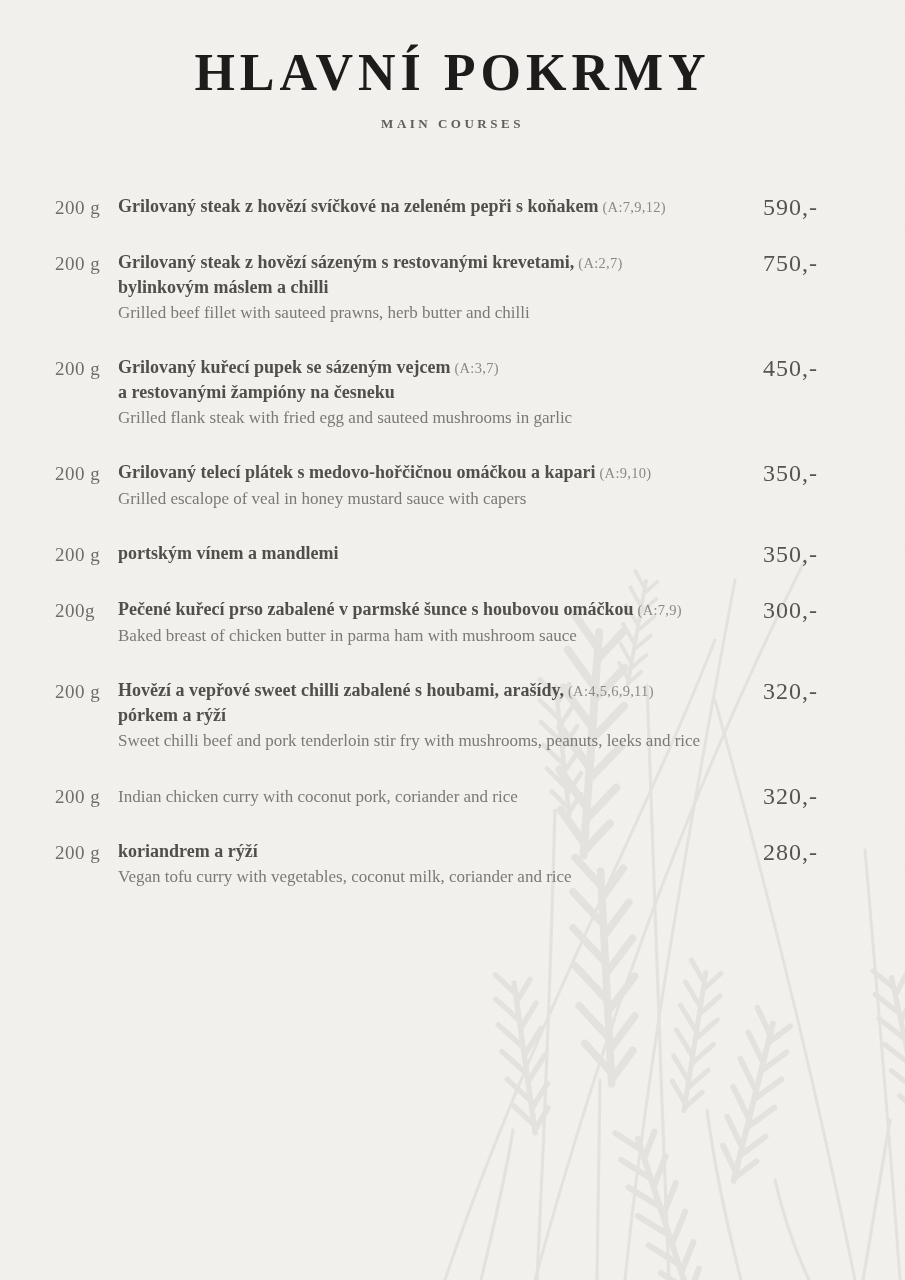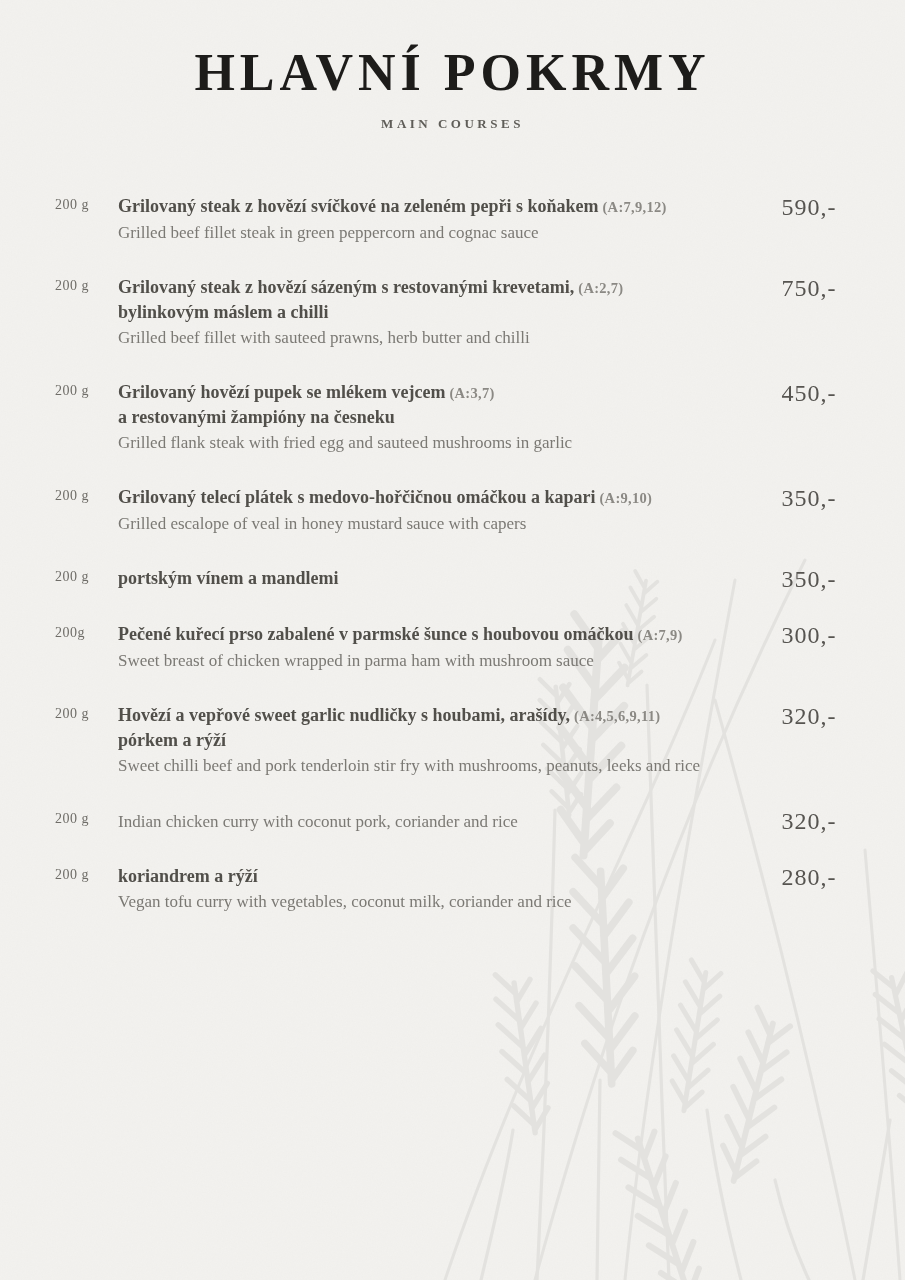--- a/index.html
+++ b/index.html
@@ -30,39 +30,39 @@
   .subtitle {
     margin-top:15px;
     font-size:13px; font-weight:700; letter-spacing:3.5px;
     color:#5f5d58;
   }
 
   .items { margin:62px 50px 0 55px; }
   .item { display:flex; align-items:flex-start; margin-bottom:30px; }
   .weight {
     flex:0 0 63px; padding-top:3px;
-    font-size:14px; color:#6f6d68; letter-spacing:.5px;
+    font-size:19px; color:#6f6d68; letter-spacing:.5px;
     white-space:nowrap;
   }
   .mid { flex:1 1 auto; min-width:0; }
   .name-line {
     font-size:18px; font-weight:700; color:#514f4a;
     line-height:24px; white-space:nowrap;
   }
   .allergen {
-    font-size:14.5px; font-weight:700; color:#8b8984;
+    font-size:14.5px; font-weight:400; color:#8b8984;
     letter-spacing:.3px; margin-left:4px;
   }
   .name-line2:empty { display:none; }
   .desc {
     font-size:17px; font-weight:400; color:#7b7974;
     line-height:24px; margin-top:2px; white-space:nowrap;
   }
   .price {
-    flex:0 0 92px; text-align:center;
+    flex:0 0 92px; text-align:left;
     font-size:24px; color:#565450; line-height:26px;
     letter-spacing:1px; white-space:nowrap;
     font-feature-settings:"onum" 1;
   }
 </style>
 </head>
 <body>
 
 <div class="page">
 
@@ -118,39 +118,38 @@
       <div class="subtitle">MAIN COURSES</div>
     </div>
 
     <div class="items">
 
       <div class="item">
         <div class="weight">200 g</div>
         <div class="mid">
           <div class="name-line"><span>Grilovaný steak z hovězí svíčkové na zeleném pepři s koňakem</span><span class="allergen">(A:7,9,12)</span></div>
 
-          <div class="desc">Grilled beef fillet steak in green peppercorn and cognac sauce</div>
         </div>
         <div class="price">590,-</div>
       </div>
 
       <div class="item">
         <div class="weight">200 g</div>
         <div class="mid">
           <div class="name-line"><span>Grilovaný steak z hovězí sázeným s restovanými krevetami,</span><span class="allergen">(A:2,7)</span></div>
           <div class="name-line name-line2">bylinkovým máslem a chilli</div>
           <div class="desc">Grilled beef fillet with sauteed prawns, herb butter and chilli</div>
         </div>
         <div class="price">750,-</div>
       </div>
 
       <div class="item">
         <div class="weight">200 g</div>
         <div class="mid">
-          <div class="name-line"><span>Grilovaný hovězí pupek se mlékem vejcem</span><span class="allergen">(A:3,7)</span></div>
+          <div class="name-line"><span>Grilovaný kuřecí pupek se sázeným vejcem</span><span class="allergen">(A:3,7)</span></div>
           <div class="name-line name-line2">a restovanými žampióny na česneku</div>
           <div class="desc">Grilled flank steak with fried egg and sauteed mushrooms in garlic</div>
         </div>
         <div class="price">450,-</div>
       </div>
 
       <div class="item">
         <div class="weight">200 g</div>
         <div class="mid">
           <div class="name-line"><span>Grilovaný telecí plátek s medovo-hořčičnou omáčkou a kapari</span><span class="allergen">(A:9,10)</span></div>
@@ -166,29 +165,29 @@
           <div class="name-line name-line2">portským vínem a mandlemi</div>
         </div>
         <div class="price">350,-</div>
       </div>
 
       <div class="item">
         <div class="weight">200g</div>
         <div class="mid">
           <div class="name-line"><span>Pečené kuřecí prso zabalené v parmské šunce s houbovou omáčkou</span><span class="allergen">(A:7,9)</span></div>
 
-          <div class="desc">Sweet breast of chicken wrapped in parma ham with mushroom sauce</div>
+          <div class="desc">Baked breast of chicken butter in parma ham with mushroom sauce</div>
         </div>
         <div class="price">300,-</div>
       </div>
 
       <div class="item">
         <div class="weight">200 g</div>
         <div class="mid">
-          <div class="name-line"><span>Hovězí a vepřové sweet garlic nudličky s houbami, arašídy,</span><span class="allergen">(A:4,5,6,9,11)</span></div>
+          <div class="name-line"><span>Hovězí a vepřové sweet chilli zabalené s houbami, arašídy,</span><span class="allergen">(A:4,5,6,9,11)</span></div>
           <div class="name-line name-line2">pórkem a rýží</div>
           <div class="desc">Sweet chilli beef and pork tenderloin stir fry with mushrooms, peanuts, leeks and rice</div>
         </div>
         <div class="price">320,-</div>
       </div>
 
       <div class="item">
         <div class="weight">200 g</div>
         <div class="mid">
 

